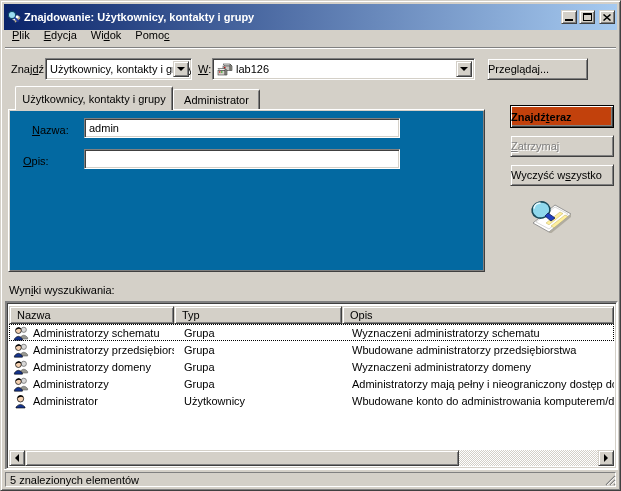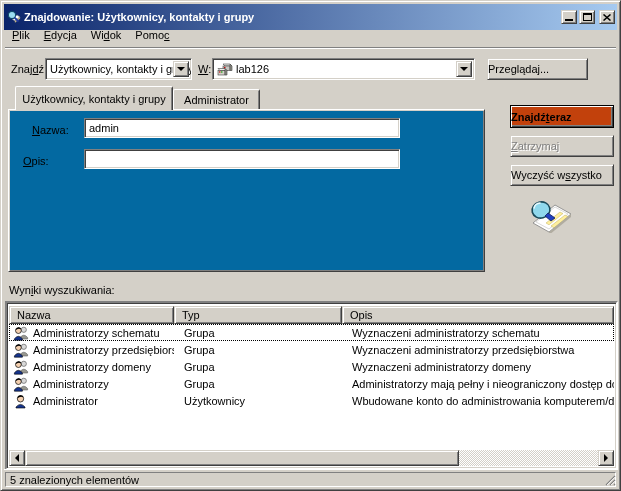--- a/index.html
+++ b/index.html
@@ -233,21 +233,21 @@
         <svg width="16" height="16" viewBox="0 0 16 16">
           <circle cx="10.8" cy="4.8" r="2.6" fill="#d8d8d8" stroke="#606060" stroke-width="0.7"></circle>
           <path d="M7.2,12.5 q3.6,-4.6 7.4,0 l0,1.5 l-7.4,0 z" fill="#989890" stroke="#606060" stroke-width="0.6"></path>
           <circle cx="5.4" cy="5.6" r="2.9" fill="#f4d0b0" stroke="#000" stroke-width="0.7"></circle>
           <path d="M2.5,5.2 a3,3 0 0 1 5.8,-0.9 q-3.2,-1.6 -5.8,0.9 z" fill="#000"></path>
           <path d="M1.4,13.8 q4,-5 8,0 l0,1.4 l-8,0 z" fill="#16348c" stroke="#000" stroke-width="0.6"></path>
         </svg>
         <span>Administratorzy przedsiębiorstwa</span>
       </span>
       <span class="cell ctype">Grupa</span>
-      <span class="cell cdesc">Wyznaczeni administratorzy przedsiębiorstwa</span>
+      <span class="cell cdesc">Wbudowane administratorzy przedsiębiorstwa</span>
     </div>
 
     <div class="lrow" style="top:55px;">
       <span class="cell cname">
         <svg width="16" height="16" viewBox="0 0 16 16">
           <circle cx="10.8" cy="4.8" r="2.6" fill="#d8d8d8" stroke="#606060" stroke-width="0.7"></circle>
           <path d="M7.2,12.5 q3.6,-4.6 7.4,0 l0,1.5 l-7.4,0 z" fill="#989890" stroke="#606060" stroke-width="0.6"></path>
           <circle cx="5.4" cy="5.6" r="2.9" fill="#f4d0b0" stroke="#000" stroke-width="0.7"></circle>
           <path d="M2.5,5.2 a3,3 0 0 1 5.8,-0.9 q-3.2,-1.6 -5.8,0.9 z" fill="#000"></path>
           <path d="M1.4,13.8 q4,-5 8,0 l0,1.4 l-8,0 z" fill="#16348c" stroke="#000" stroke-width="0.6"></path>

